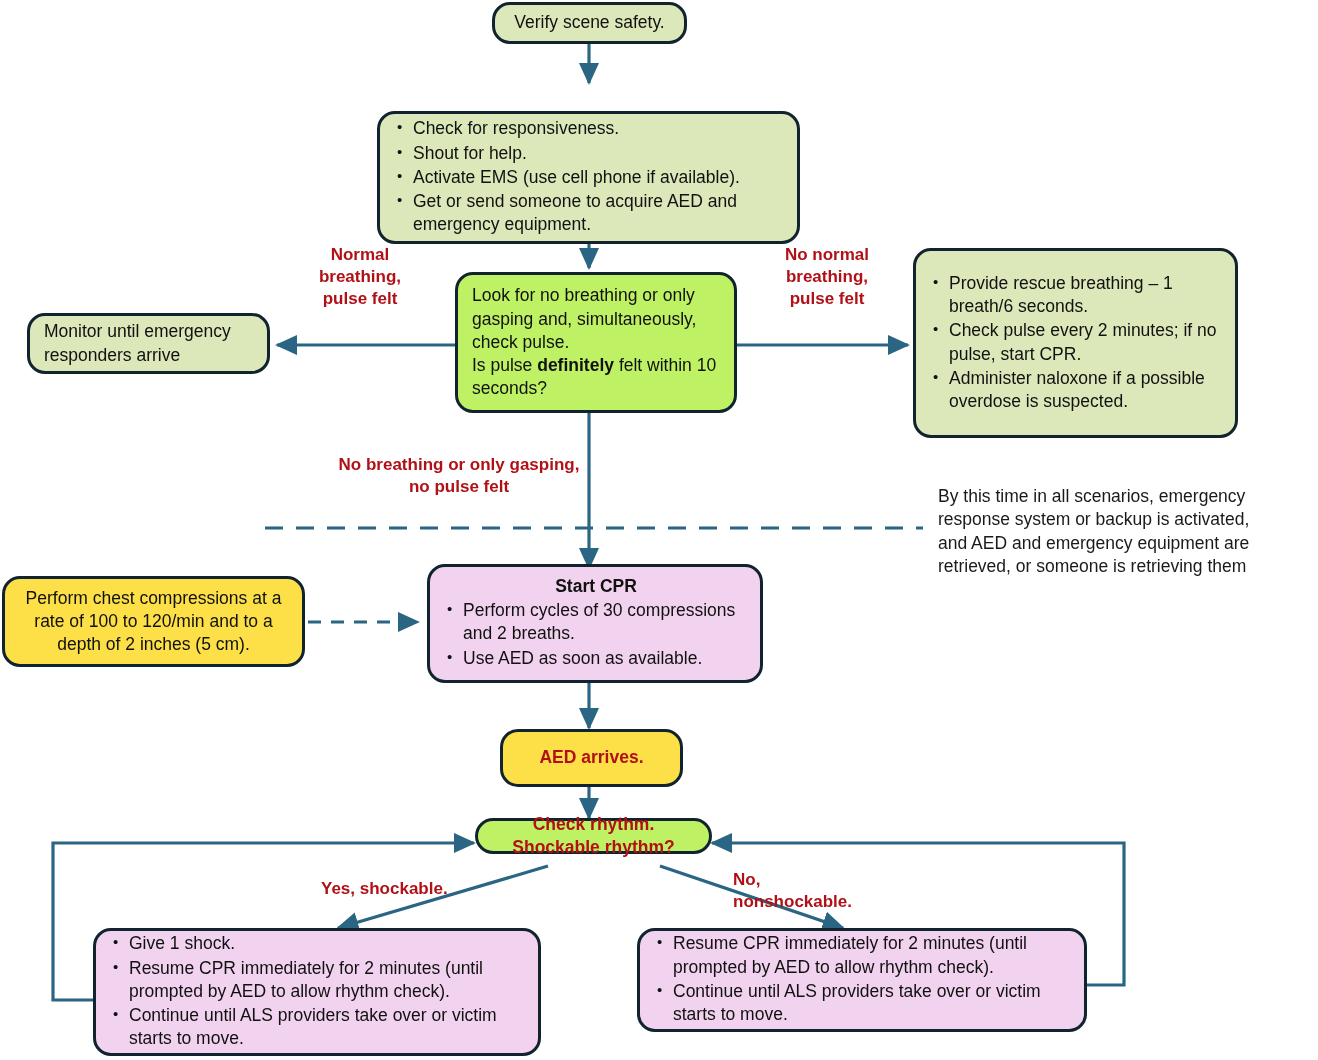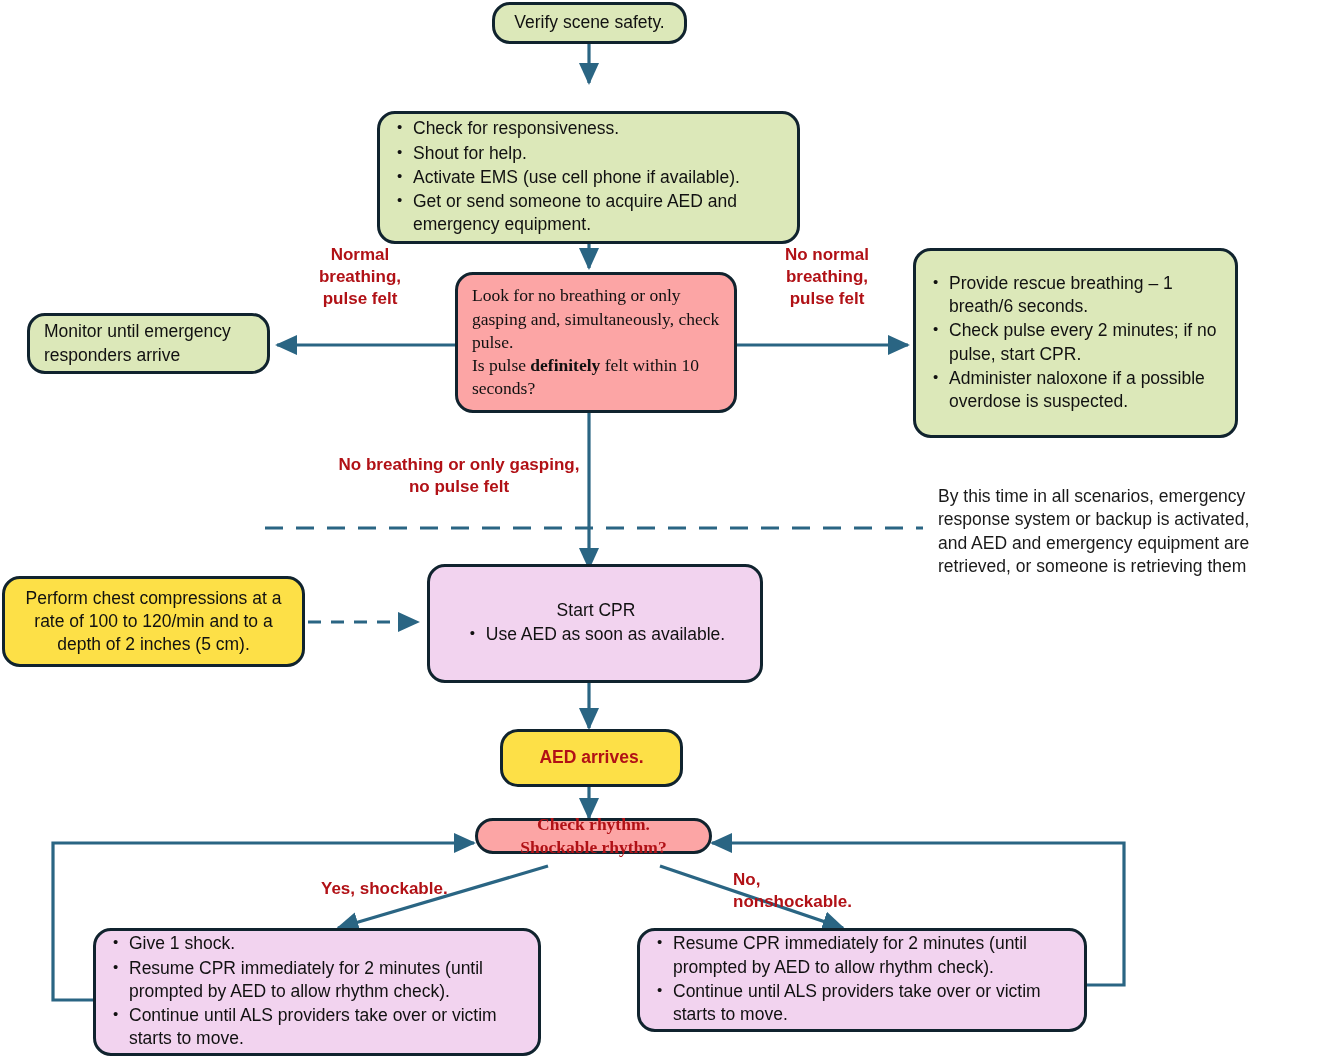--- a/index.html
+++ b/index.html
@@ -29,32 +29,32 @@
     box-sizing: border-box;
     border: 3px solid #10232e;
     border-radius: 18px;
     display: flex;
     flex-direction: column;
     justify-content: center;
     color: #111111;
     align-items: center;
   }
   .fill-green  { background: #dce8b9; }
-  .fill-orange { background: #fca5a5; font-family: Liberation Serif, serif; }
+  .fill-orange { background: #bef264; }
   .fill-pink   { background: #f2d3ef; }
   .fill-gray   { background: #fde047; }
 
   .box-text {
     font-size: 17.5px;
     line-height: 1.33;
     color: #111111;
   }
   .center { text-align: center; }
   .title-line {
-    font-weight: normal;
+    font-weight: bold;
     text-align: center;
     font-size: 17.5px;
     margin-bottom: 2px;
   }
   .red-bold {
     color: #b11116;
     font-weight: bold;
   }
   ul.bullets {
     margin: 0;
@@ -177,20 +177,21 @@
 
   <div class="side-note" style="left:938px; top:485px; width:334px;">By this time in all scenarios, emergency response system or backup is activated, and AED and emergency equipment are retrieved, or someone is retrieving them</div>
 
   <div class="node-box fill-gray pad-c" style="left:2px; top:576px; width:303px; height:91px;">
     <div class="box-text center">Perform chest compressions at a rate of 100 to 120/min and to a depth of 2 inches (5 cm).</div>
   </div>
 
   <div class="node-box fill-pink pad-l" style="left:427px; top:564px; width:336px; height:119px;">
     <div class="title-line">Start CPR</div>
     <ul class="bullets">
+      <li>Perform cycles of 30 compressions and 2 breaths.</li>
       <li>Use AED as soon as available.</li>
     </ul>
   </div>
 
   <div class="node-box fill-gray pad-c" style="left:500px; top:729px; width:183px; height:58px;">
     <div class="box-text center red-bold">AED arrives.</div>
   </div>
 
   <div class="node-box fill-orange pad-c" style="left:475px; top:818px; width:237px; height:36px;">
     <div class="box-text center red-bold">Check rhythm.</div>

